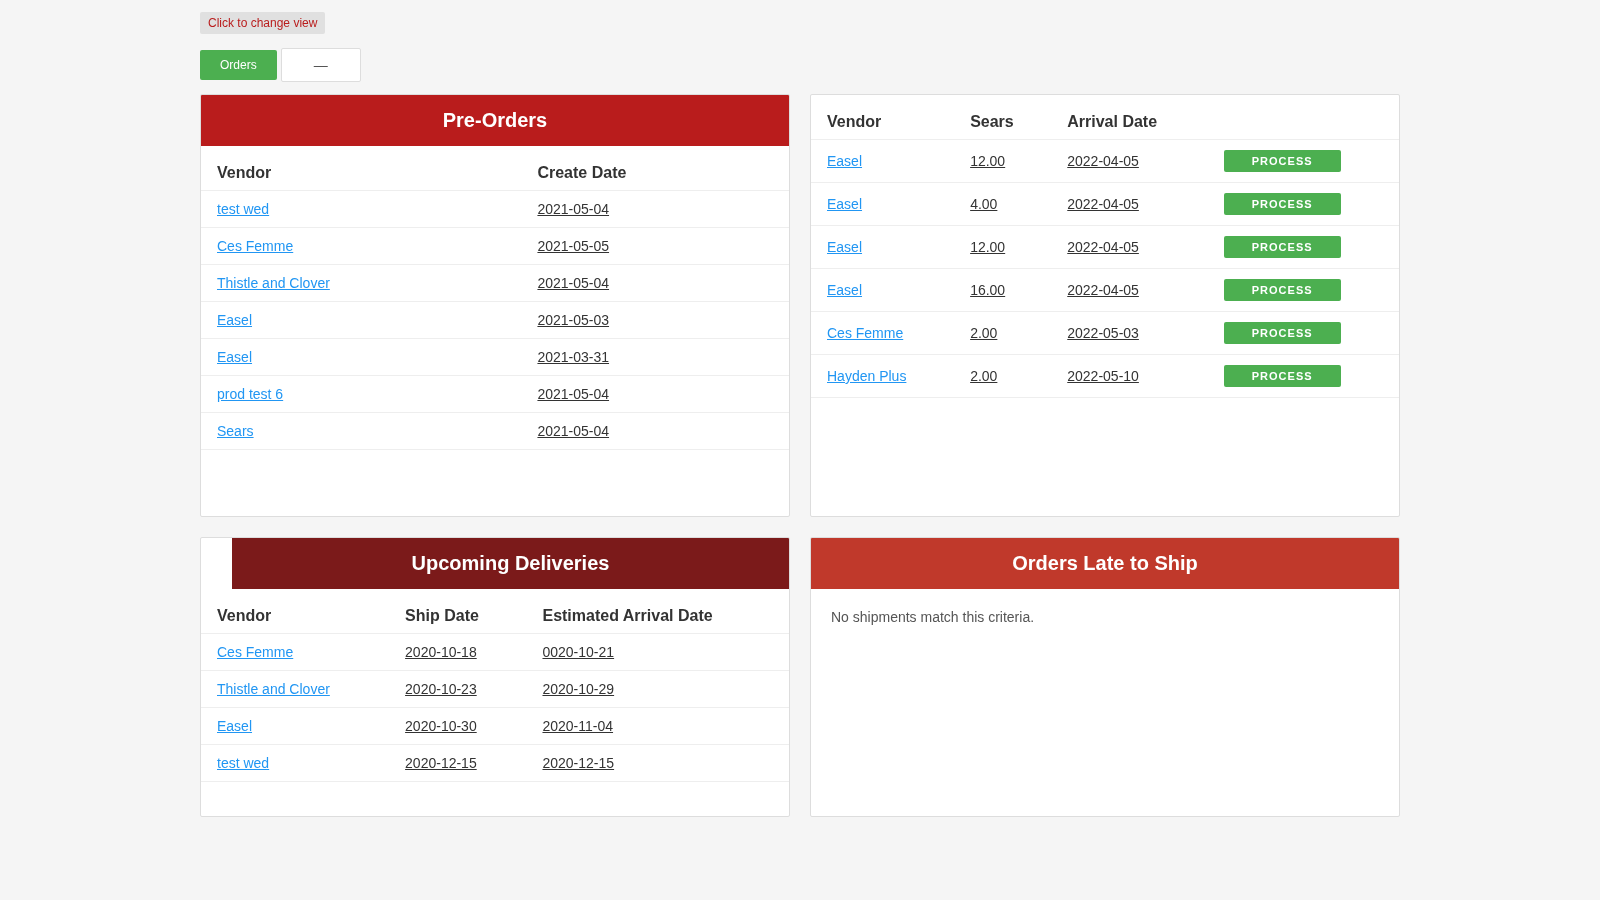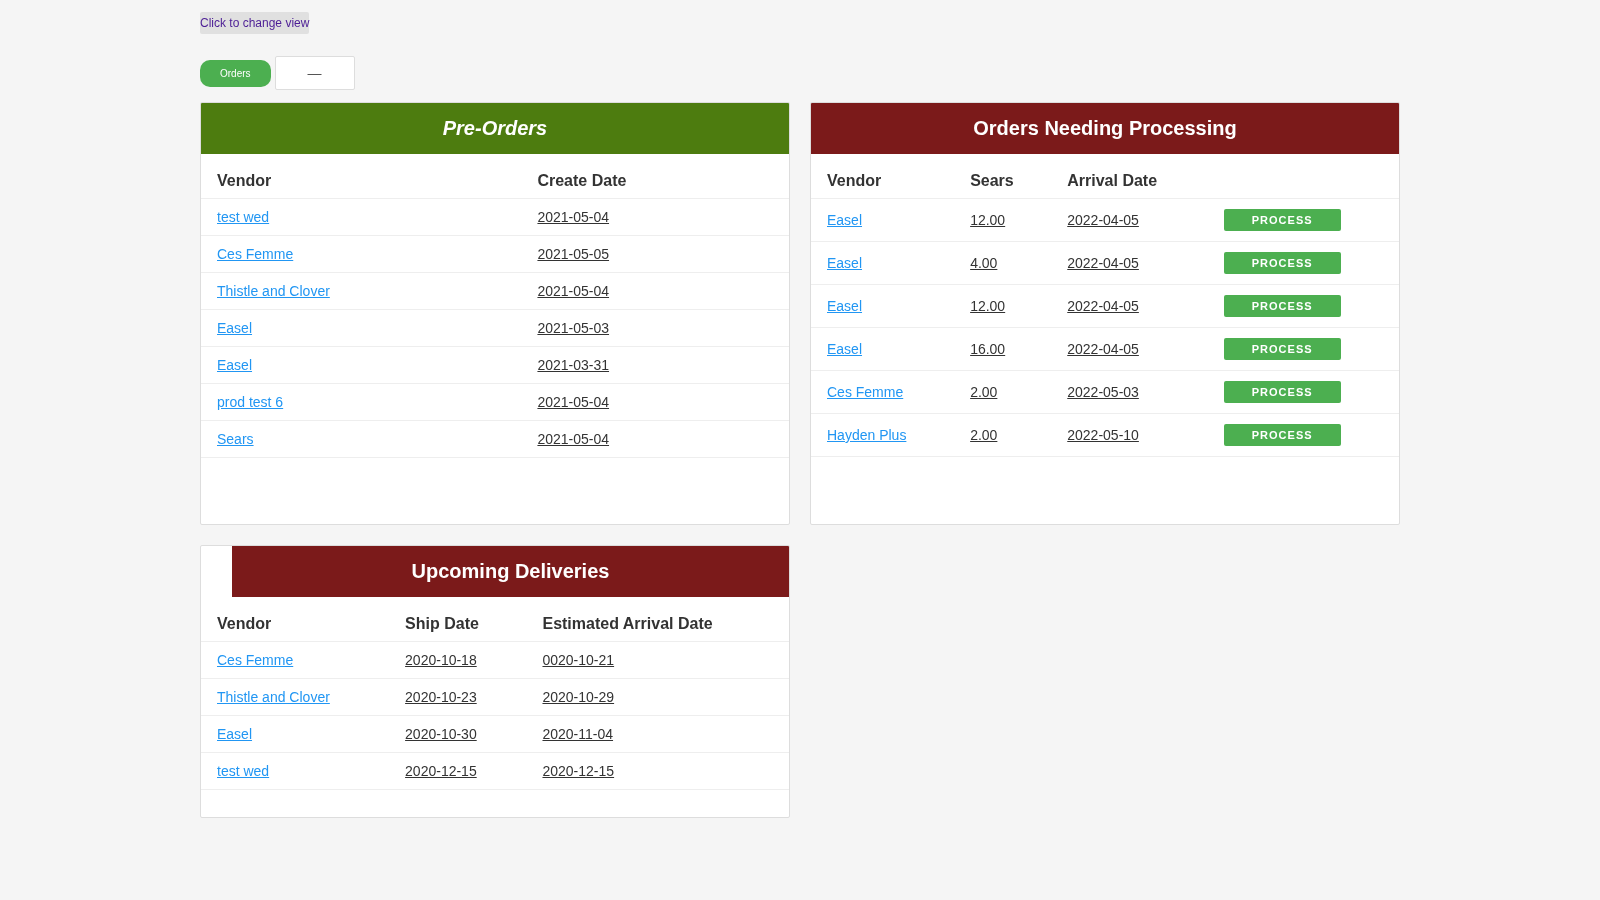--- a/index.html
+++ b/index.html
@@ -8,41 +8,41 @@
       background: #f5f5f5;
       color: #333;
       font-size: 14px;
     }
     .top-bar {
       padding: 12px 200px;
     }
     .change-view-btn {
       background: #e0e0e0;
       border: none;
-      padding: 4px 0;
+      padding: 4px 8px;
       font-size: 12px;
       cursor: pointer;
-      color: #4c1d95;
-      border-radius: 2px;
-      margin-bottom: 22px;
+      color: #b91c1c;
+      border-radius: 2px;
+      margin-bottom: 14px;
       display: block;
     }
     .tab-bar {
       display: flex;
       gap: 4px;
       align-items: center;
     }
     .tab-orders {
       background: #4caf50;
       color: white;
       border: none;
       padding: 8px 20px;
-      font-size: 10px;
-      cursor: pointer;
-      border-radius: 10px;
+      font-size: 12px;
+      cursor: pointer;
+      border-radius: 2px;
     }
     .tab-dash {
       background: white;
       border: 1px solid #ddd;
       padding: 8px 20px;
       font-size: 14px;
       cursor: pointer;
       color: #555;
       border-radius: 2px;
       width: 80px;
@@ -60,21 +60,21 @@
       border-radius: 2px;
       overflow: hidden;
     }
     .panel-header {
       padding: 14px 20px;
       text-align: center;
       font-size: 20px;
       font-weight: bold;
       color: white;
     }
-    .panel-header.blue { background: #4d7c0f; font-style: italic; }
+    .panel-header.blue { background: #b91c1c; }
     .panel-header.dark-red { background: #7b1a1a; }
     .panel-header.dark-red2 { background: #7b1a1a; margin-left: 31px; }
     .panel-header.crimson { background: #c0392b; }
     .panel-body {
       overflow-y: scroll;
       height: 370px;
       padding: 10px 0;
     }
     .panel-body-deliveries {
       overflow-y: scroll;
@@ -190,21 +190,20 @@
             <tr>
       <td class="vendor-link">Sears</td>
       <td>2021-05-04</td>
     </tr>
           </tbody>
       </table>
     </div>
   </div>
 
   <div class="panel">
-    <div class="panel-header dark-red">Orders Needing Processing</div>
     <div class="panel-body">
       <table>
         <thead>
           <tr>
             <th>Vendor</th>
             <th>Sears</th>
             <th>Arrival Date</th>
             <th></th>
           </tr>
         </thead>
@@ -280,14 +279,18 @@
             <tr>
       <td class="vendor-link">test wed</td>
       <td>2020-12-15</td>
       <td>2020-12-15</td>
     </tr>
           </tbody>
       </table>
     </div>
   </div>
 
+  <div class="panel orders-late-panel">
+    <div class="panel-header crimson">Orders Late to Ship</div>
+    <div class="no-match">No shipments match this criteria.</div>
+  </div>
 
 </div>
 
 </body></html>

